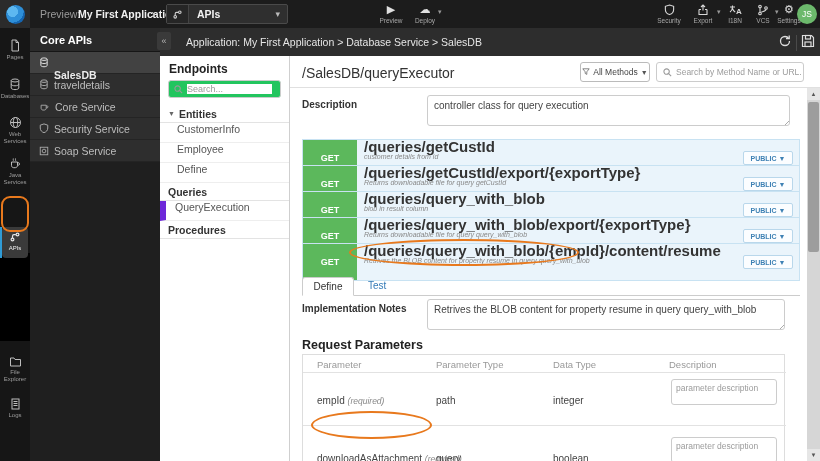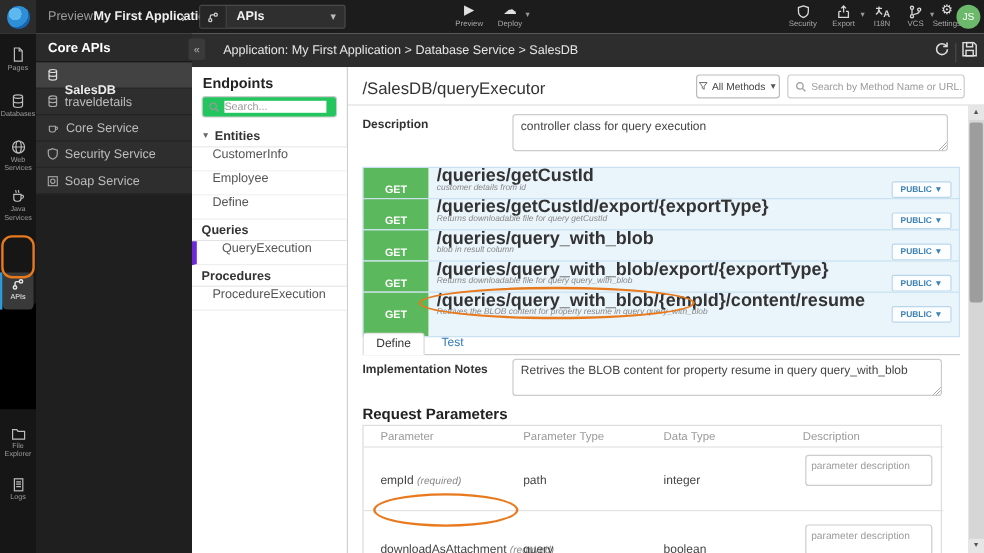--- a/index.html
+++ b/index.html
@@ -69,21 +69,21 @@
                padding-left:5px; gap:4px; background:#22c55e; }
   .ep-search input { border:none; outline:none; width:85px; font-size:9px;
                      font-family:"Liberation Sans",sans-serif; color:#444; }
   .ep-sec { position:absolute; left:0; width:129px; height:18px; font-size:10.5px; font-weight:bold;
             color:#333; display:flex; align-items:center; padding-left:8px; gap:4px;
             border-bottom:1px solid #e3e3e3; cursor:pointer;}
   .ep-sec .tri { font-size:7px; color:#666; }
   .ep-item { position:absolute; left:0; width:129px; height:20px; font-size:10.5px; color:#555;
              display:flex; align-items:flex-start; padding-left:17px;
              border-bottom:1px solid #eeeeee; cursor:pointer; background:#fff;}
-  .ep-item.sel { border-left:4px solid #6d28d9; padding-left:21px; }
+  .ep-item.sel { border-left:6px solid #6d28d9; padding-left:9px; }
 
   
   .main { left:290px; top:56px; width:530px; height:405px; background:#fff; }
   .main-header { position:absolute; left:0; top:0; width:530px; height:32px;
                  border-bottom:1px solid #e0e0e0; background:#fff; }
   .main-title { position:absolute; left:12px; top:9px; font-size:14px; color:#333; }
   .methods-btn { position:absolute; left:290px; top:6px; width:70px; height:20px;
                  border:1px solid #bbb; border-radius:3px; background:#fff; color:#444;
                  font-size:8.5px; display:flex; align-items:center; justify-content:center;
                  gap:3px; cursor:pointer; }
@@ -397,23 +397,20 @@
       </div>
     <div class="ep-sec" style="top:127px;">
       <span>Queries</span>
     </div>
     <div class="ep-item sel" style="top:145px;">
         <span>QueryExecution</span>
       </div>
     <div class="ep-sec" style="top:165px;">
       <span>Procedures</span>
     </div>
-    <div class="ep-item" style="top:183px;">
-        <span>ProcedureExecution</span>
-      </div>
   </div>
 
   <div class="abs main">
     <div class="main-header">
       <div class="main-title">/SalesDB/queryExecutor</div>
       <div class="methods-btn">
         <svg width="8" height="8" viewBox="0 0 10 10">
             <path d="M1 1h8L6 4.8V8L4 6.8V4.8z" fill="none" stroke="#666" stroke-width="1"></path>
           </svg>
         <span>All Methods</span>

